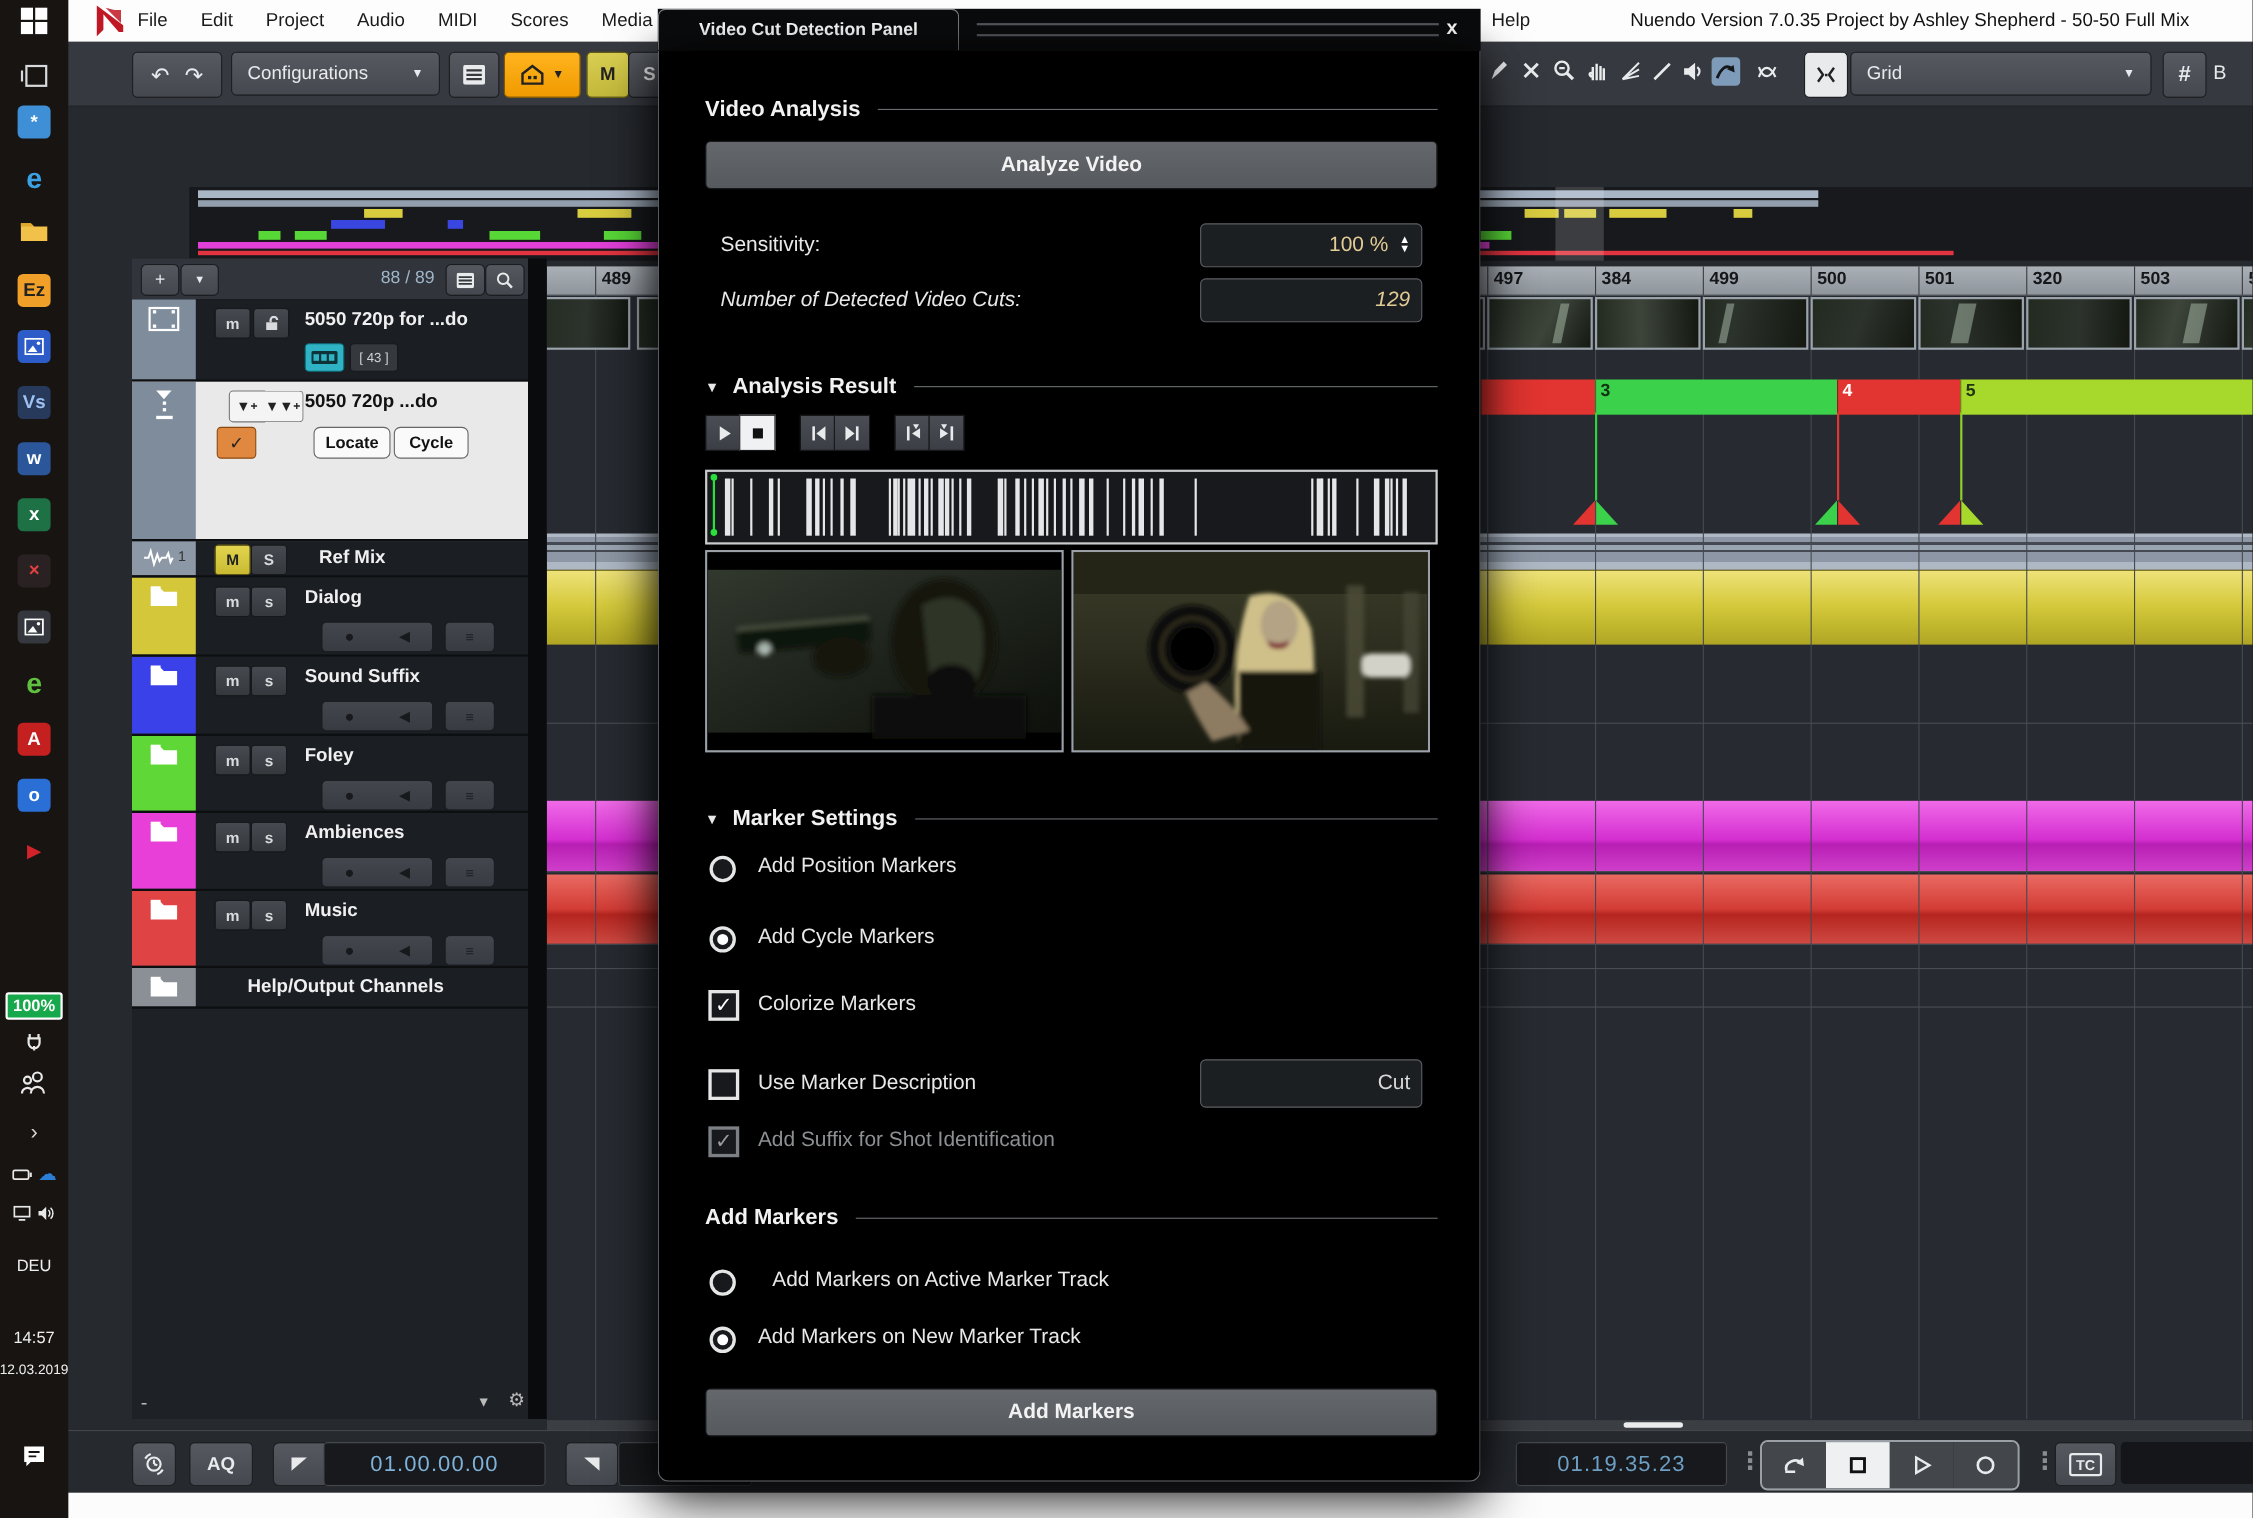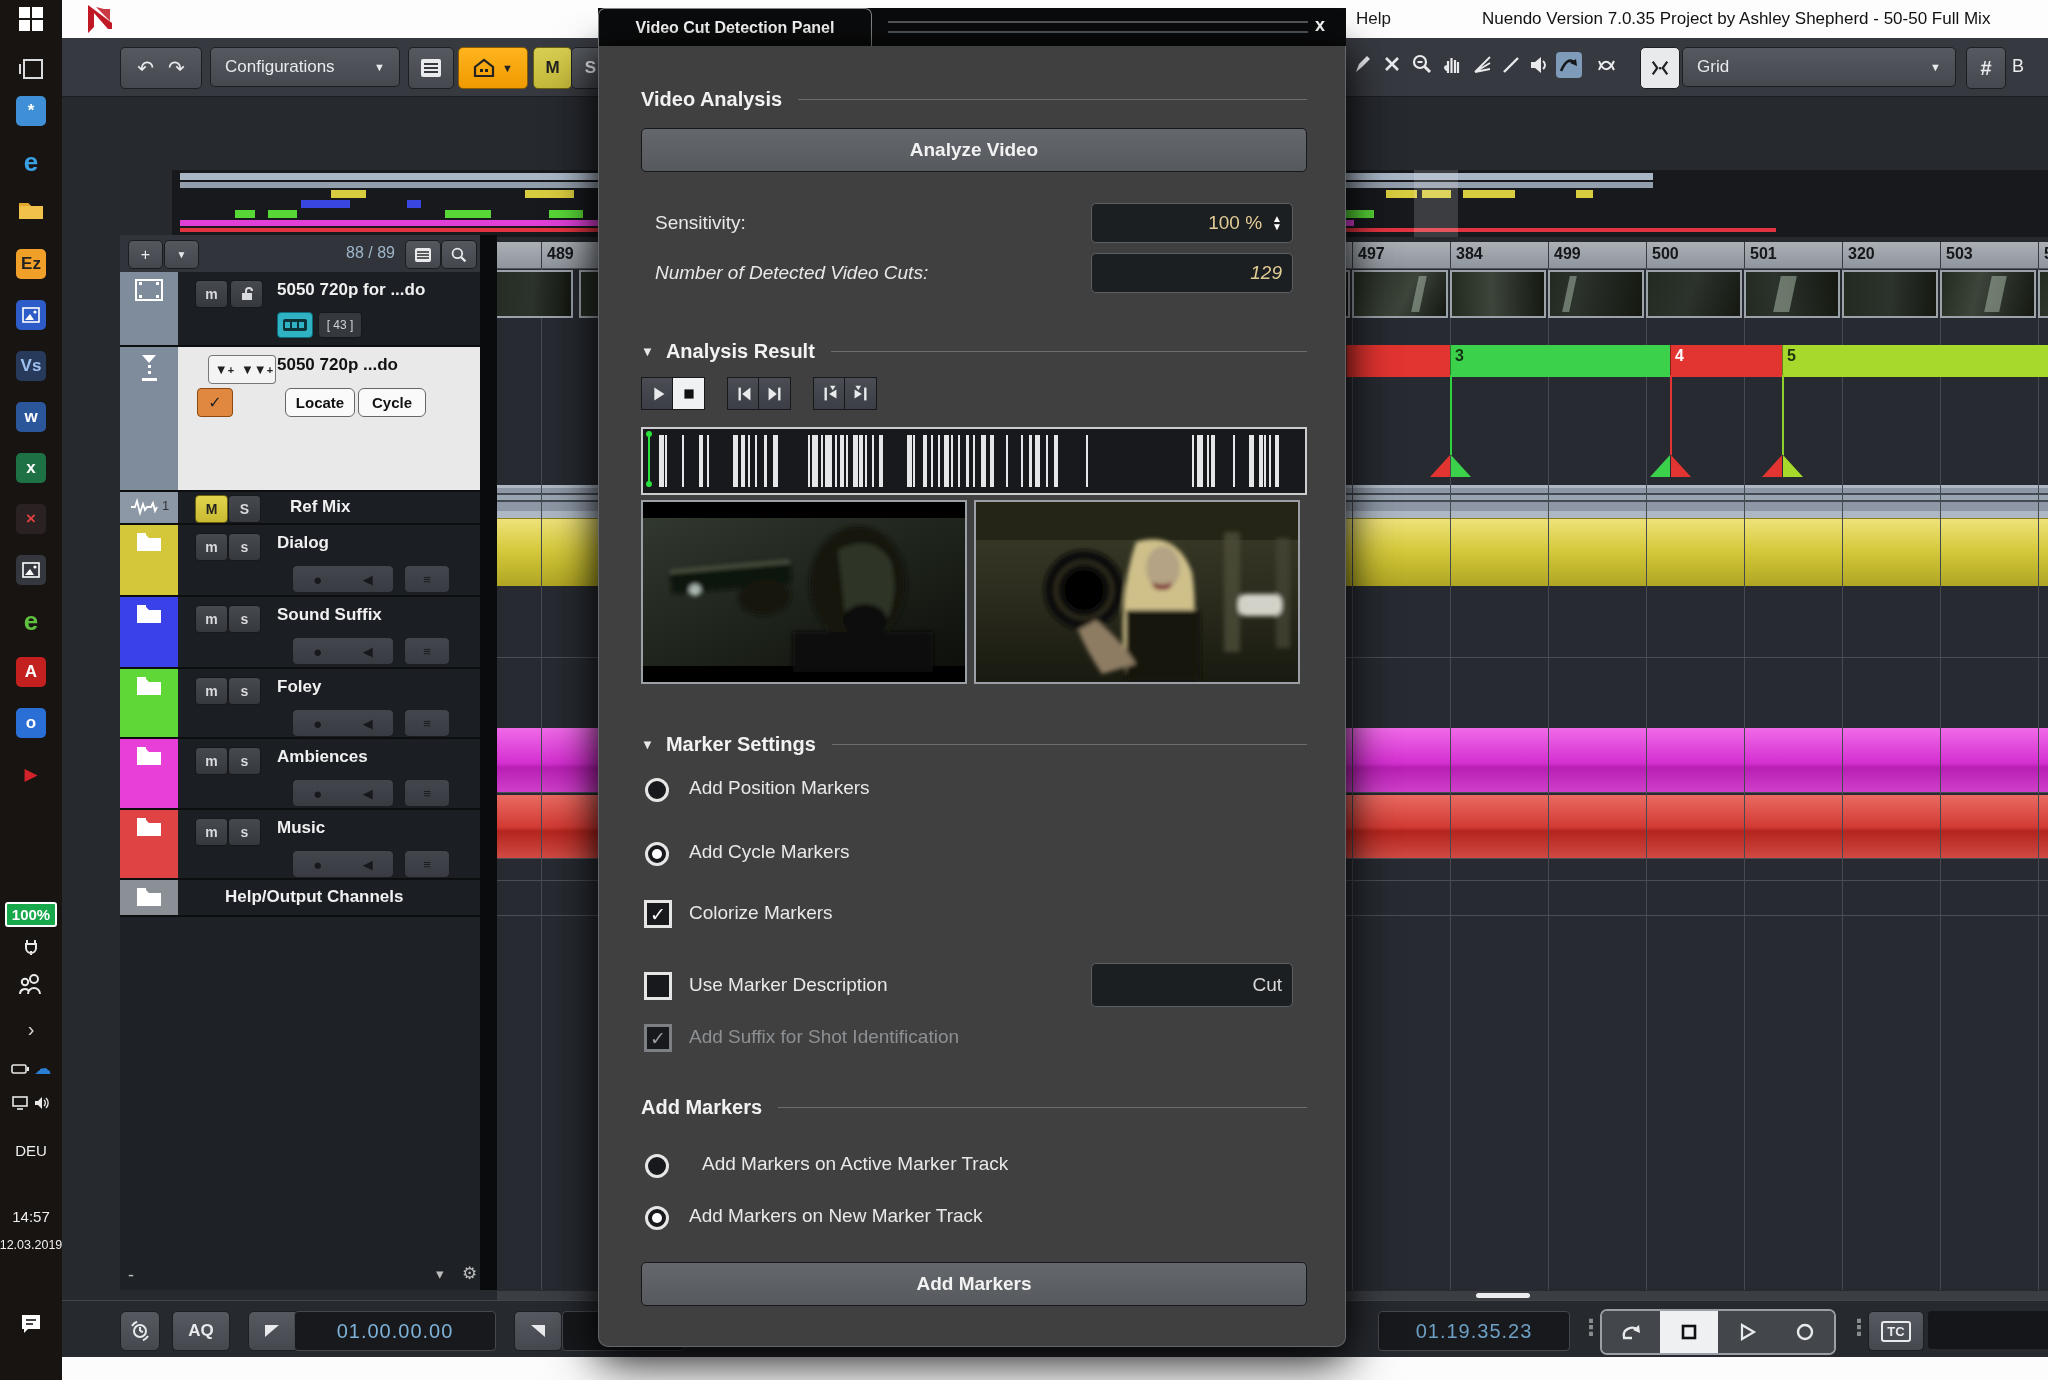--- a/index.html
+++ b/index.html
@@ -56,21 +56,21 @@
   .rec-pill{position:absolute;height:26px;border-radius:5px;background:linear-gradient(#43474d,#383b41);border:1px solid #1b1d20;
          color:#17191c;display:flex;align-items:center;justify-content:space-around;font-size:13px;}
   
   #dialog{left:598px;top:8px;width:748px;height:1340px;z-index:10;}
   #dlg-titlebar{position:absolute;left:0;top:0;width:748px;height:38px;background:#0b0c0d;}
   #dlg-tab{position:absolute;left:0;top:0;width:272px;height:37px;border:1px solid #85888b;border-bottom:none;
            border-radius:7px 7px 0 0;display:flex;align-items:center;justify-content:center;background:#0b0c0d;}
   #dlg-tab span{color:#fff;font-size:16px;font-weight:bold;}
   .grip{position:absolute;height:2px;background:#55585c;left:290px;width:420px;}
   #dlg-close{position:absolute;right:14px;top:7px;color:#fff;font-size:18px;font-weight:bold;width:24px;text-align:center;}
-  #dlg-body{position:absolute;left:0;top:38px;width:746px;height:1300px;background:#404040;
+  #dlg-body{position:absolute;left:0;top:38px;width:746px;height:1300px;background:#000000;
             border:1px solid #63666a;border-top:none;border-radius:0 0 10px 10px;
             box-shadow:0 18px 50px rgba(0,0,0,.75), 0 0 30px rgba(0,0,0,.5);}
   .sect-head{position:absolute;left:42px;width:666px;display:flex;align-items:center;}
   .sh-tri{color:#e8e8e8;font-size:13px;margin-right:12px;}
   .sh-text{color:#f2f2f2;font-size:20px;font-weight:bold;white-space:nowrap;}
   .sh-line{flex:1;height:1px;background:#6a6d71;margin-left:16px;}
   .bigbtn{position:absolute;left:42px;width:664px;height:42px;background:linear-gradient(#64686d,#56595e);
           border:1px solid #17181b;border-radius:5px;display:flex;align-items:center;justify-content:center;
           color:#f2f2f2;font-size:19px;font-weight:bold;}
   .dlbl{position:absolute;left:56px;font-size:19px;color:#e8e8e8;white-space:nowrap;}
@@ -102,20 +102,29 @@
 </head>
 <body>
 
 <div id="root">
 
   <div id="menubar" class="abs">
     <svg id="nuendo-logo" viewBox="0 0 32 32">
       <polygon points="4,2 4,30 10,24 10,10 24,26 28,26 28,20" fill="#c01824"></polygon>
       <polygon points="12,4 26,18 26,6 20,6" fill="#c01824" opacity=".85"></polygon>
     </svg>
+    <div id="menus">
+        <span class="menu-item">File</span>
+        <span class="menu-item">Edit</span>
+        <span class="menu-item">Project</span>
+        <span class="menu-item">Audio</span>
+        <span class="menu-item">MIDI</span>
+        <span class="menu-item">Scores</span>
+        <span class="menu-item">Media</span>
+      </div>
     <div id="help-menu">
         <span class="menu-item">Help</span>
       </div>
     <div id="win-title">Nuendo Version 7.0.35 Project by Ashley Shepherd - 50-50 Full Mix</div>
   </div>
 
   <div id="toolbar" class="abs">
     <div class="gbtn" style="left:58px;top:9px;width:80px;height:40px;">
       <span style="font-size:20px;">↶</span>
       <span style="font-size:20px;margin-left:14px;">↷</span>

